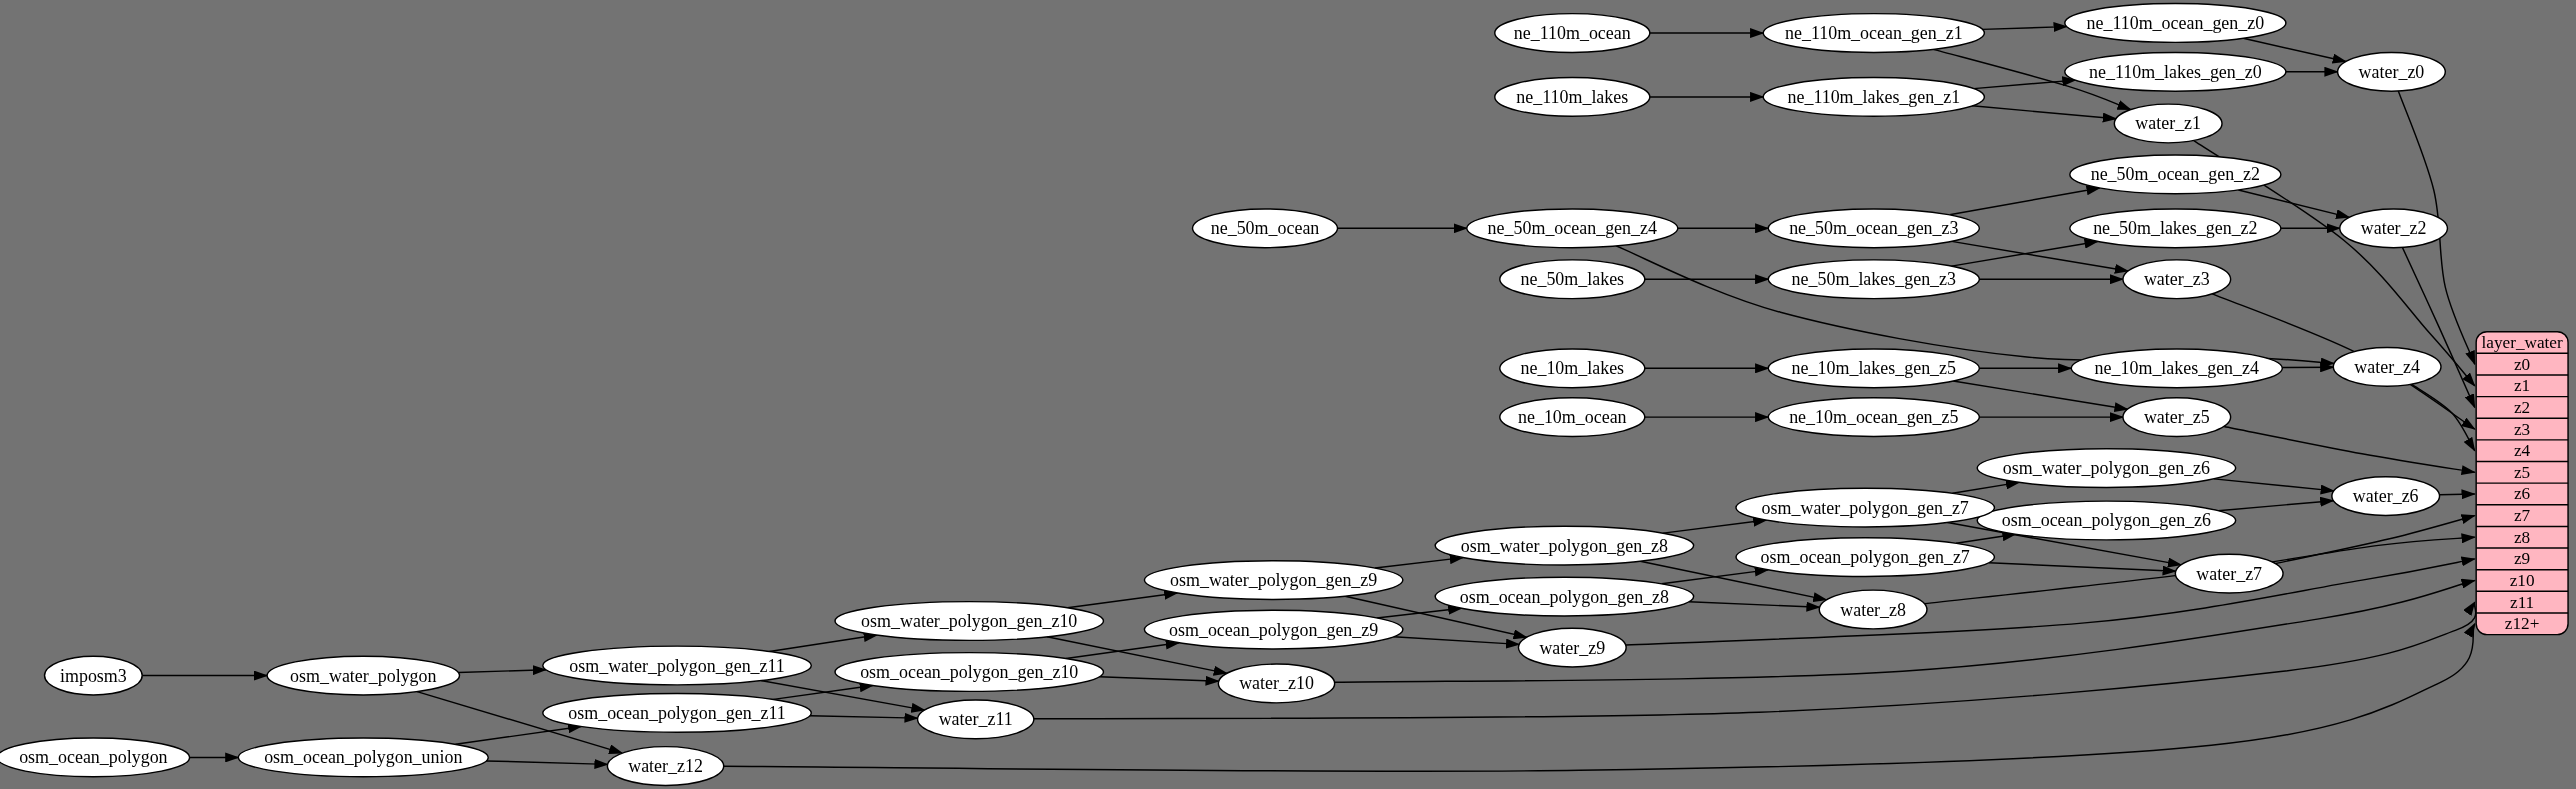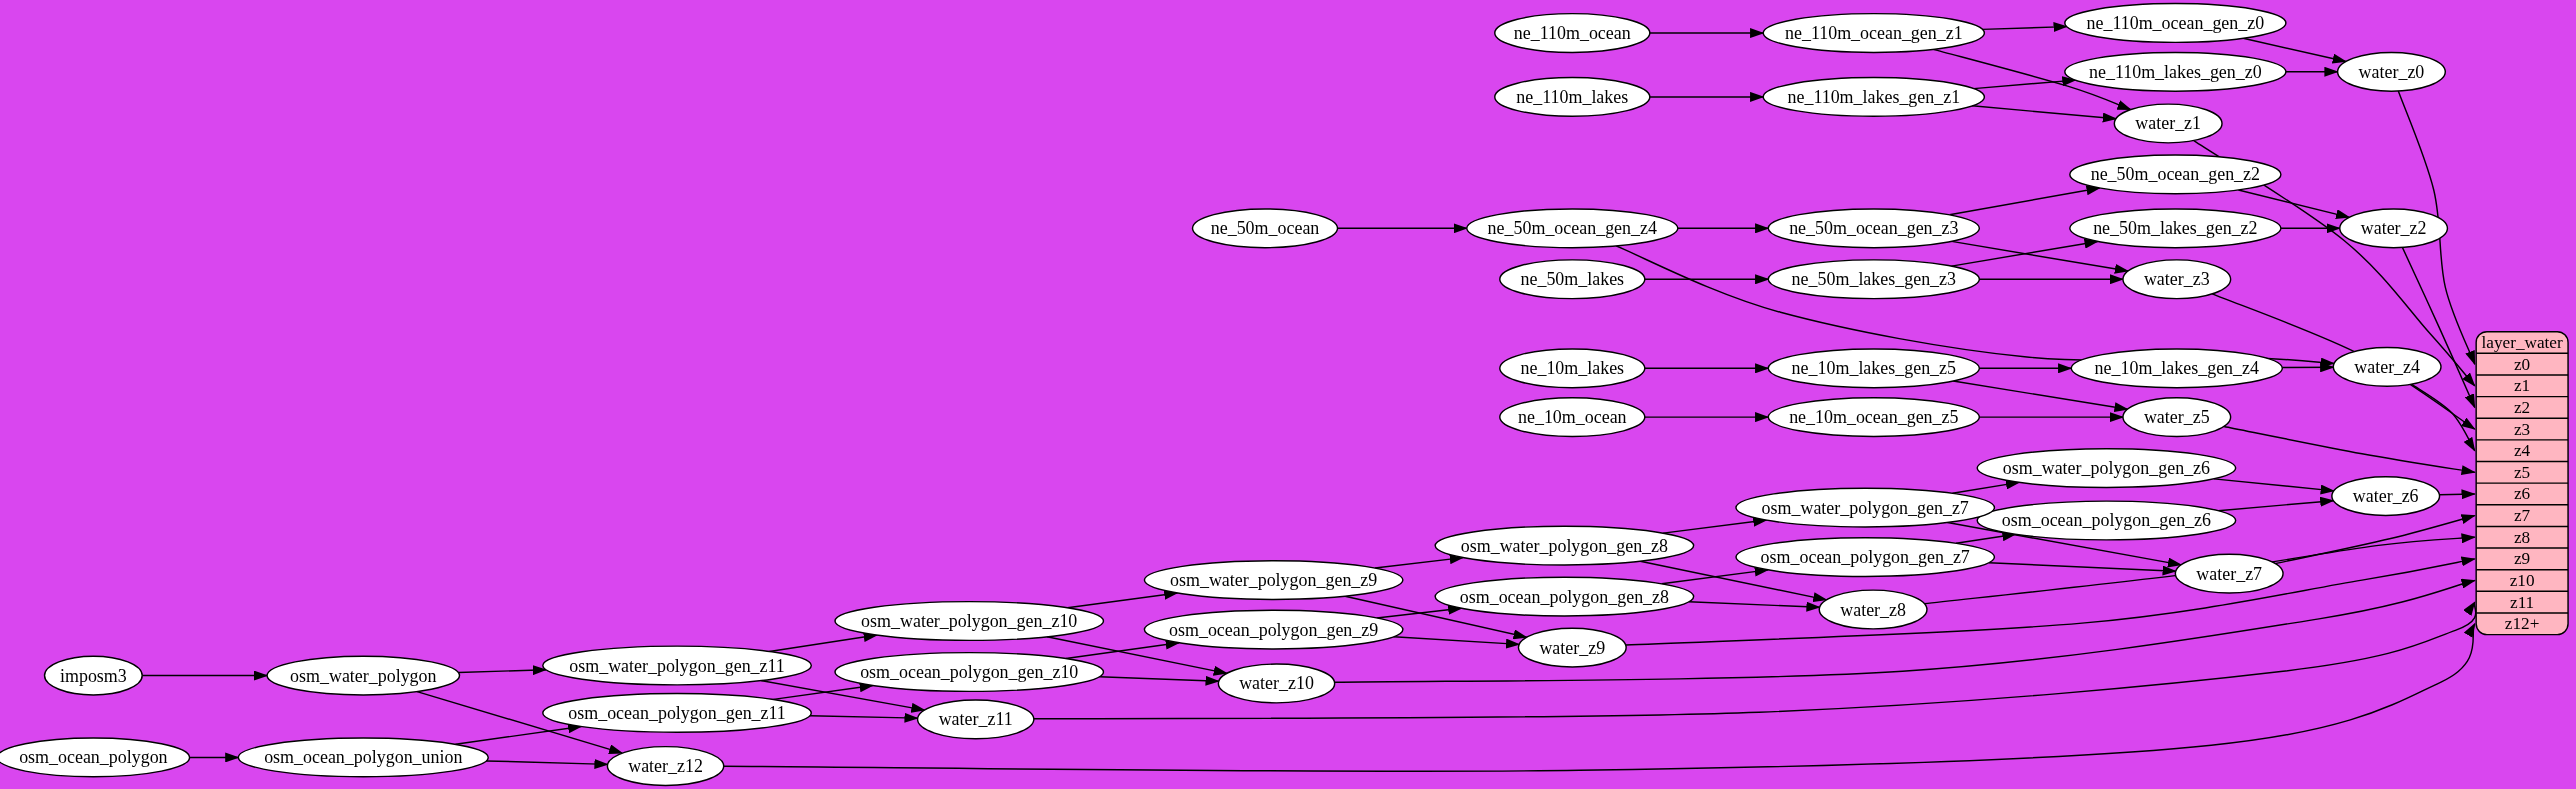--- a/index.html
+++ b/index.html
@@ -8,21 +8,21 @@
     padding: 0;
     background: #ffffff;
     width: 2576px;
     height: 789px;
     overflow: hidden;
   }
   #stage {
     position: relative;
     width: 2576px;
     height: 789px;
-    background: #d946ef;
+    background: #737373;
   }
   svg text {
     font-family: "Liberation Serif", "DejaVu Serif", serif;
     fill: #000000;
   }
   .node-label { font-size: 25px; }
   .table-label { font-size: 24px; }
 </style>
 </head>
 <body>

